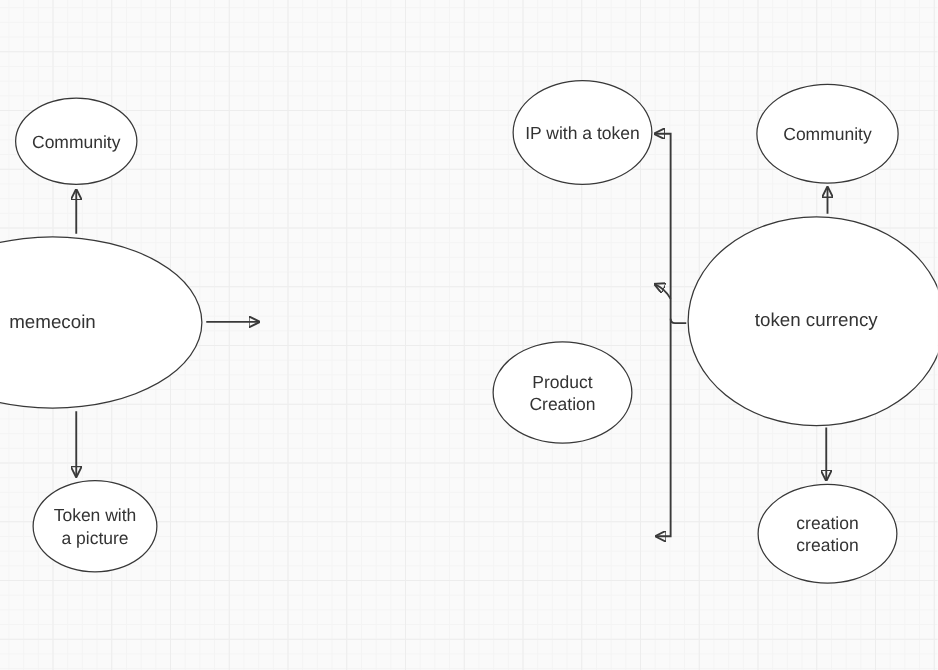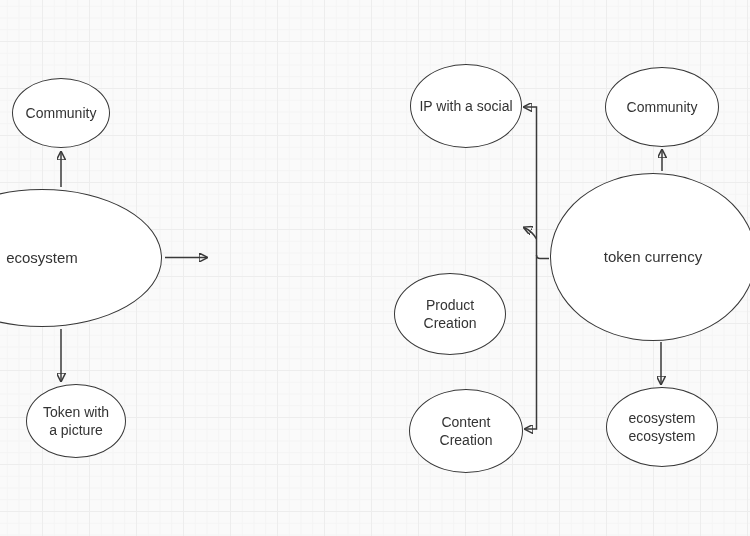--- a/index.html
+++ b/index.html
@@ -87,50 +87,47 @@
 
     <path d="M662,171 L662,150" marker-end="url(#arrow)"></path>
     <path d="M661,342 L661,384" marker-end="url(#arrow)"></path>
 
     <path d="M549,258.5 L540,258.5 Q536.5,258.5 536.5,255"></path>
     <path d="M524,107 L536.5,107 L536.5,429 L525,429" marker-start="url(#arrow-rev)" marker-end="url(#arrow)"></path>
     <path d="M536.5,239 Q532,231 524,227.5" marker-end="url(#arrow)"></path>
   </svg>
 
   <div class="node big n-memecoin">
-    <span>ecosystem</span>
+    <span>memecoin</span>
   </div>
 
   <div class="node n-community-left">
     <span>Community</span>
   </div>
 
 
   <div class="node n-token-picture">
     <span>Token with a picture</span>
   </div>
 
   <div class="node n-ip-token">
-    <span>IP with a social</span>
+    <span>IP with a token</span>
   </div>
 
 
   <div class="node n-product">
     <span>Product Creation</span>
   </div>
 
-  <div class="node n-content">
-    <span>Content Creation</span>
-  </div>
 
   <div class="node big n-social-currency">
     <span>token currency</span>
   </div>
 
   <div class="node n-community-right">
     <span>Community</span>
   </div>
 
   <div class="node n-ecosystem">
-    <span>ecosystem ecosystem</span>
+    <span>creation creation</span>
   </div>
 
 </div>
 
 </body></html>

